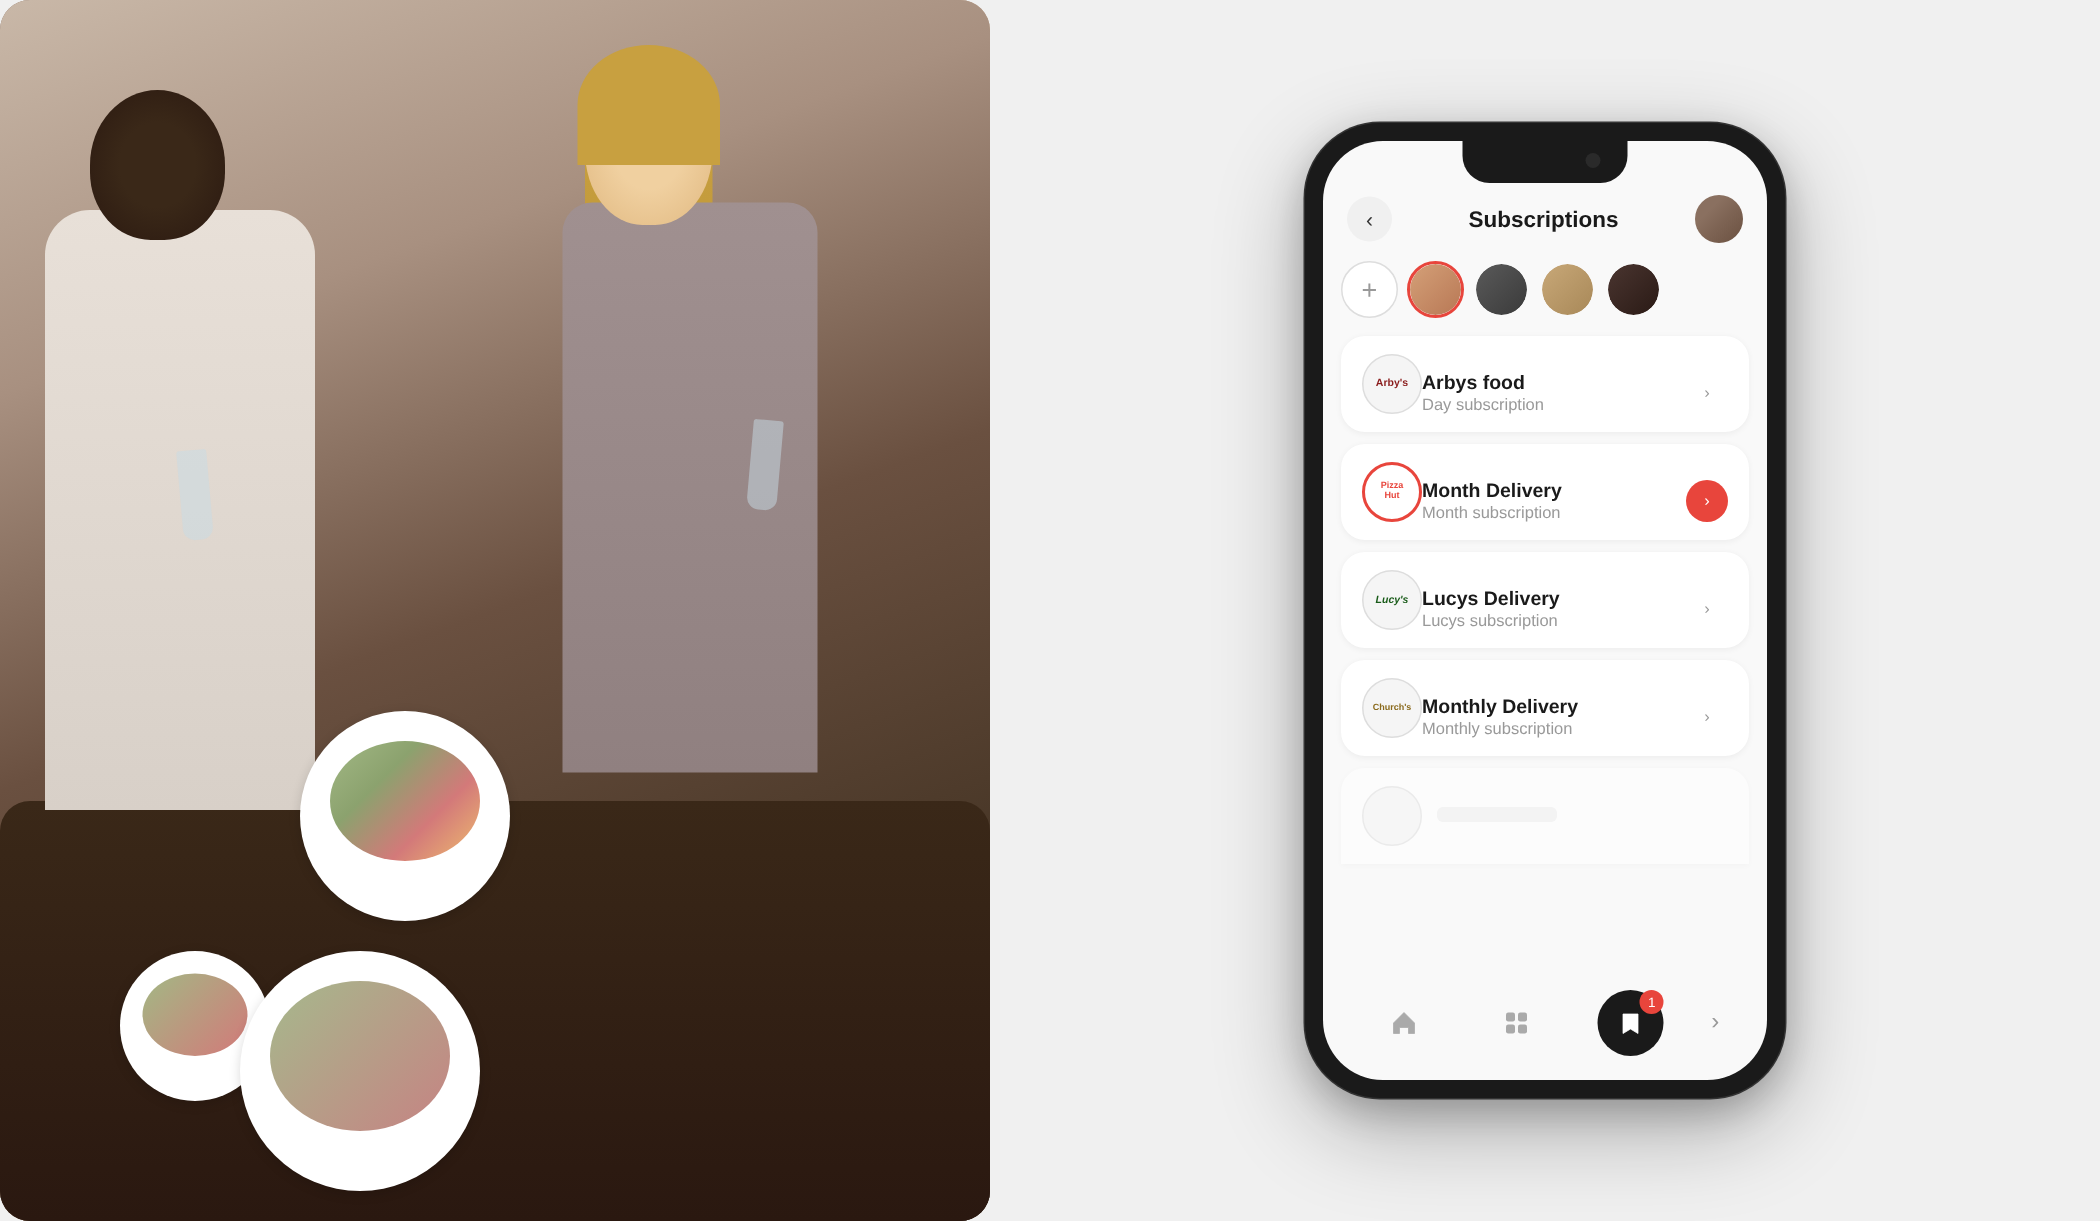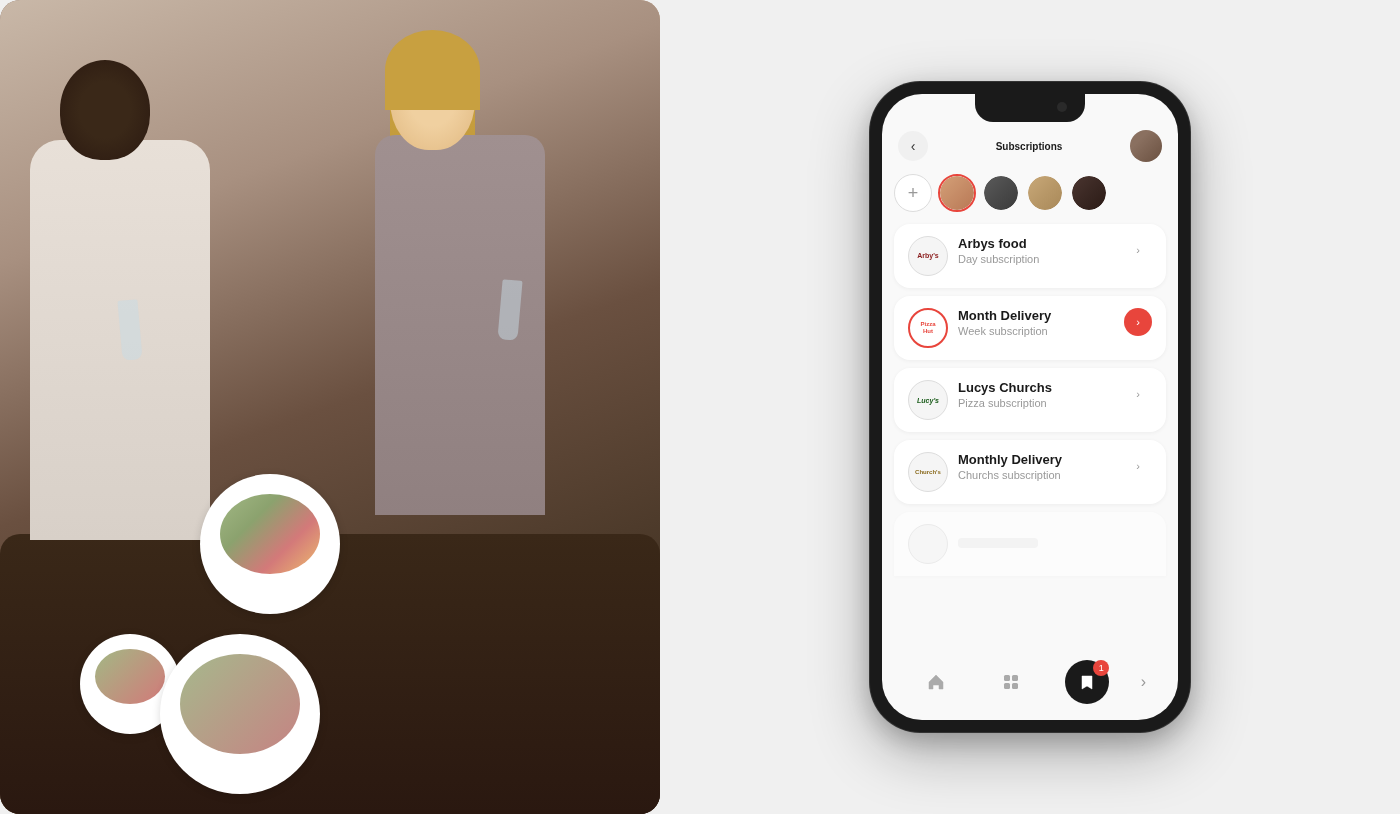--- a/index.html
+++ b/index.html
@@ -109,21 +109,21 @@
       border-radius: 50%;
       background: #f0f0f0;
       display: flex;
       align-items: center;
       justify-content: center;
       font-size: 14px;
       color: #333;
       cursor: pointer;
     }
     .header-title {
-      font-size: 10px;
+      font-size: 15px;
       font-weight: 600;
       color: #1a1a1a;
     }
     .avatar-small {
       width: 32px; height: 32px;
       border-radius: 50%;
       background: linear-gradient(135deg, #8B7355, #6B5335);
       overflow: hidden;
     }
 
@@ -179,22 +179,21 @@
       flex-direction: column;
       gap: 8px;
     }
     .sub-list::-webkit-scrollbar { display: none; }
 
     .sub-item {
       background: white;
       border-radius: 16px;
       padding: 12px 14px;
       display: flex;
-      align-items: flex-start;
-      gap: 10px;
+      align-items: flex-end;
       box-shadow: 0 1px 4px rgba(0,0,0,0.05);
       cursor: pointer;
     }
     .sub-item.active-item {
       background: white;
     }
 
     .sub-logo {
       width: 40px; height: 40px;
       border-radius: 50%;
@@ -494,43 +493,43 @@
           </div>
           <div class="chevron-btn">›</div>
         </div>
 
         <div class="sub-item active-item">
           <div class="sub-logo pizza">
             <span class="logo-text-pizza">Pizza<br>Hut</span>
           </div>
           <div class="sub-info">
             <div class="sub-name">Month Delivery</div>
-            <div class="sub-desc">Week subscription</div>
+            <div class="sub-desc">Month subscription</div>
           </div>
           <div class="chevron-btn accent">›</div>
         </div>
 
         <div class="sub-item">
           <div class="sub-logo lucys">
             <span class="logo-text-lucys" style="font-style:italic;">Lucy's</span>
           </div>
           <div class="sub-info">
-            <div class="sub-name">Lucys Churchs</div>
-            <div class="sub-desc">Pizza  subscription</div>
+            <div class="sub-name">Lucys Delivery</div>
+            <div class="sub-desc">Lucys  subscription</div>
           </div>
           <div class="chevron-btn">›</div>
         </div>
 
         <div class="sub-item">
           <div class="sub-logo churchs">
             <span class="logo-text-churchs">Church's</span>
           </div>
           <div class="sub-info">
             <div class="sub-name">Monthly Delivery</div>
-            <div class="sub-desc">Churchs subscription</div>
+            <div class="sub-desc">Monthly subscription</div>
           </div>
           <div class="chevron-btn">›</div>
         </div>
 
         <div class="sub-item-partial">
           <div class="sub-logo" style="background:#f5f5f5;border:1.5px solid #ddd;"></div>
           <div class="sub-info">
             <div class="sub-name" style="background:#eee;width:80px;height:10px;border-radius:4px;"></div>
           </div>
         </div>

